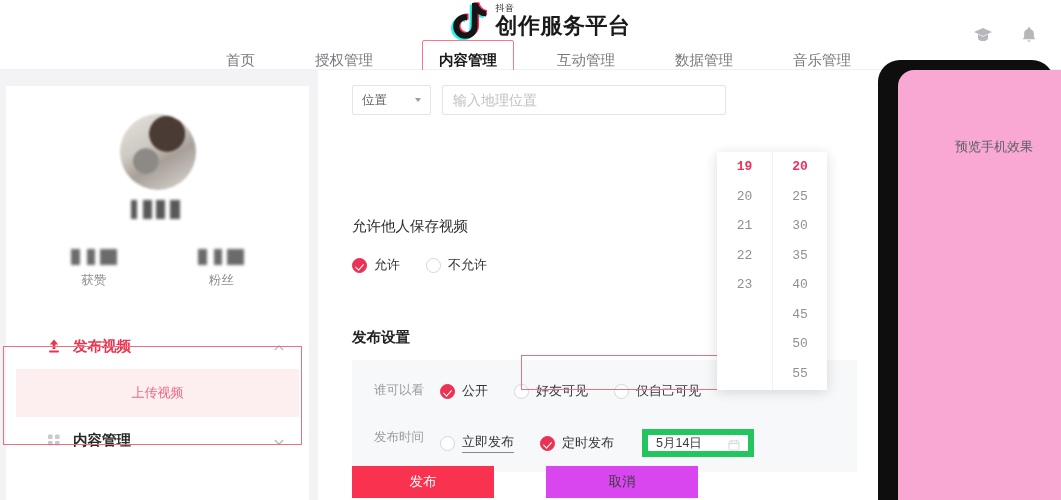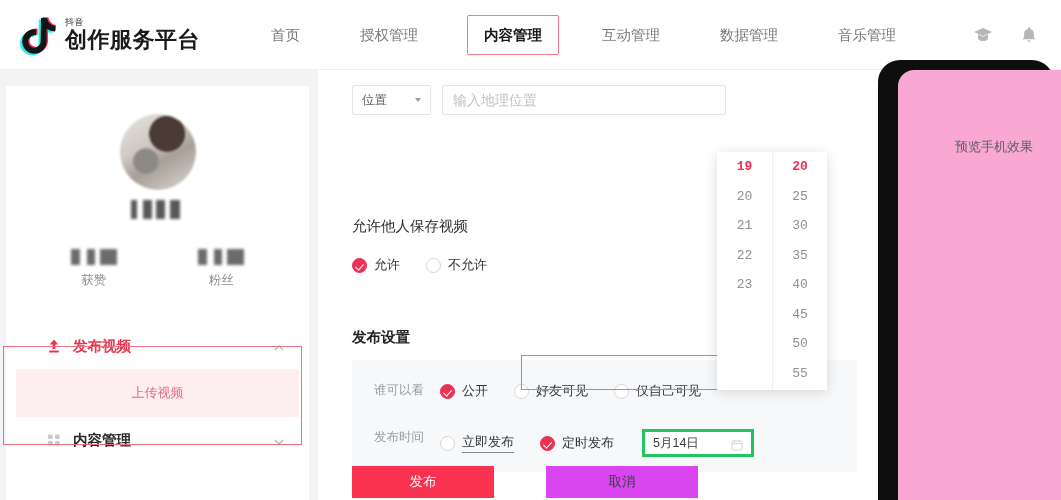--- a/index.html
+++ b/index.html
@@ -9,20 +9,21 @@
     font-family: "Liberation Sans", "DejaVu Sans", sans-serif;
     overflow: hidden;
   }
   #app { position: relative; width: 1061px; height: 500px; background: #f3f3f5; }
 
   
   .header {
     position: absolute; left: 0; top: 0; width: 1061px; height: 70px;
     background: #ffffff; display: flex; align-items: center;
     border-bottom: 1px solid #f0f0f0;
+    flex-direction: column;
   }
   .brand { display: flex; align-items: center; margin-left: 18px; }
   .note-logo { width: 38px; height: 40px; position: relative; margin-right: 9px; }
   .brand-text { display: flex; flex-direction: column; justify-content: center; }
   .brand-sub {
     font-size: 9px; color: #2b2b2b; letter-spacing: .5px;
     line-height: 10px; margin-bottom: 1px;
   }
   .brand-main {
     font-size: 22px; font-weight: bold; color: #1a1a1a;
@@ -141,21 +142,21 @@
     position: absolute; left: 34px; top: 290px; width: 505px; height: 112px;
     background: #f7f8f9;
   }
   .pub-line { position: absolute; display: flex; }
   #pub-line-1 { left: 22px; top: 22px; }
   #pub-line-2 { left: 22px; top: 69px; }
   .pub-key { font-size: 12.5px; color: #9a9ca1; width: 66px; flex: none; }
   .underlined { border-bottom: 1px solid #888; padding-bottom: 1px; }
 
   .date-field {
-    width: 112px; height: 28px; background: #fff; border: 3px solid #22c55e;
+    width: 112px; height: 28px; background: #fff; border: 6px solid #22c55e;
     display: flex; align-items: center; justify-content: space-between;
     padding: 0 8px; margin-left: 2px; cursor: pointer;
   }
   .date-val { font-size: 12.5px; color: #3a3b40; }
   .cal-ico { width: 12px; height: 12px; opacity: .42; }
 
   
   .anno { position: absolute; border: 1.7px solid #ee6f7f; pointer-events: none; }
   #anno-sidebar { left: 3px; top: 346px; width: 299px; height: 99px; }
   #anno-schedule { left: 521px; top: 355px; width: 198px; height: 35px; }

